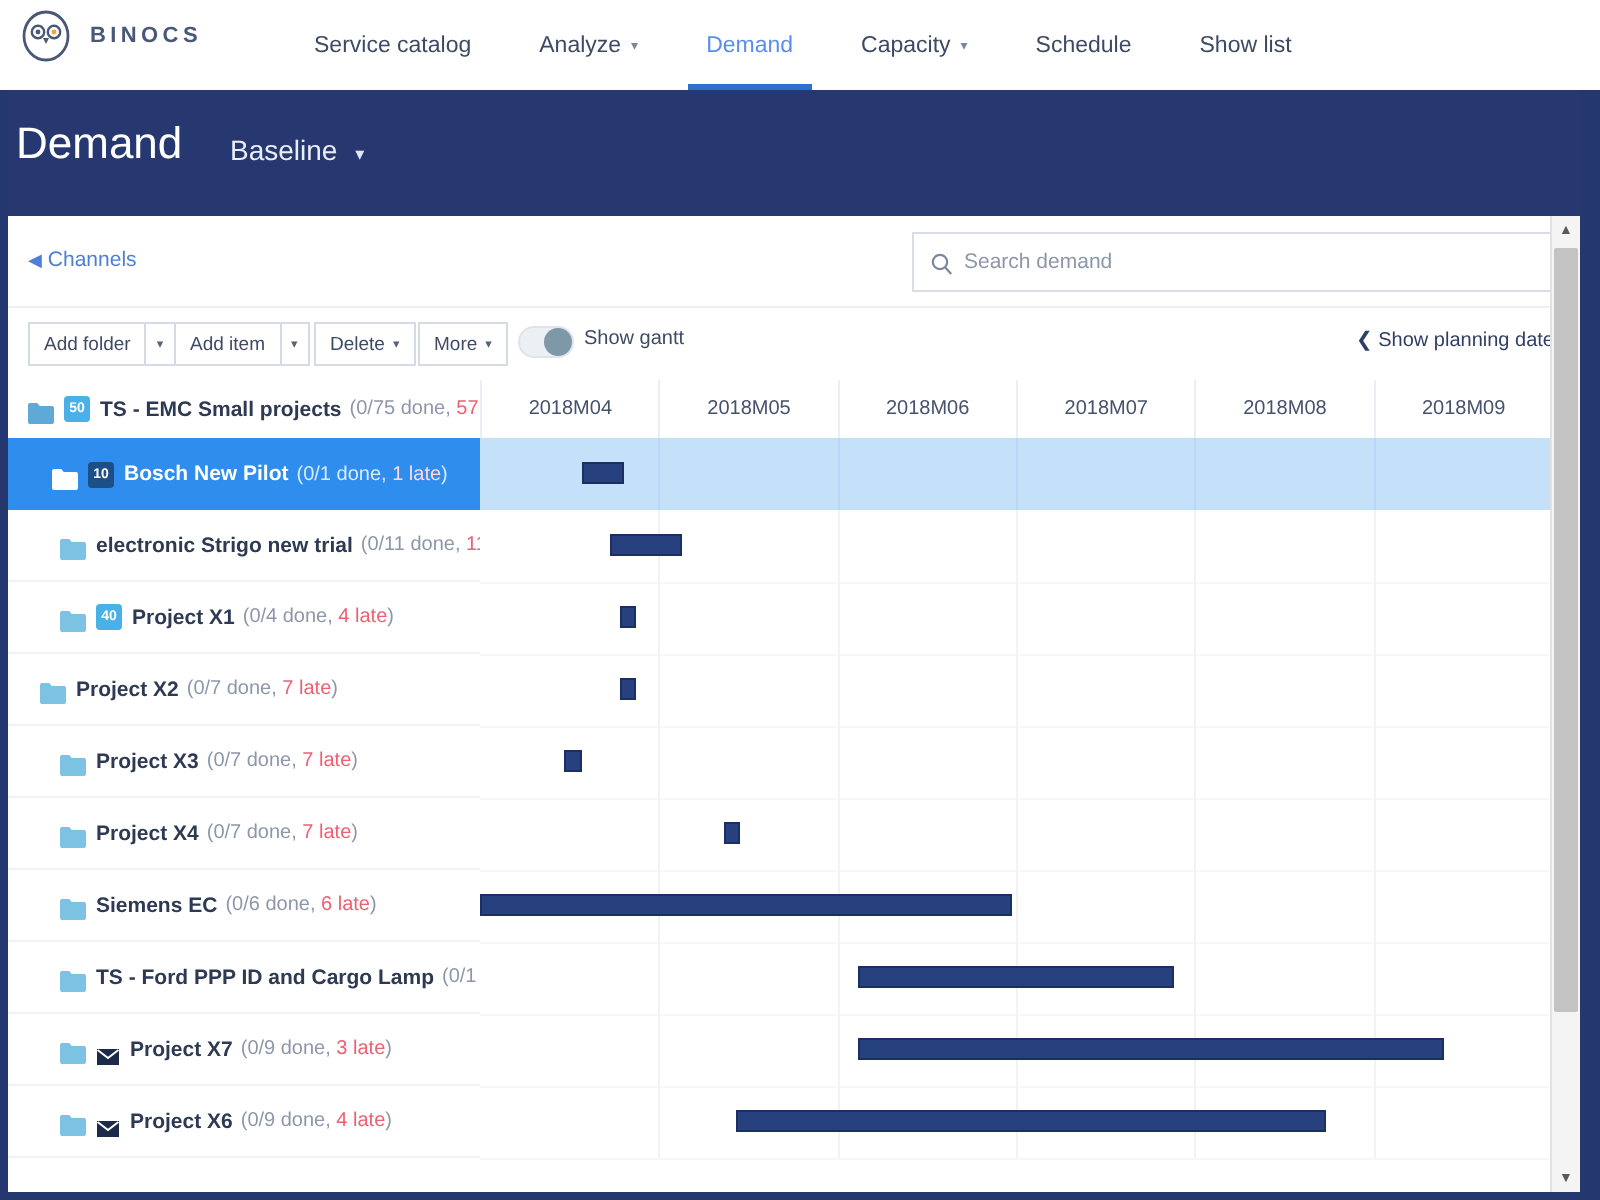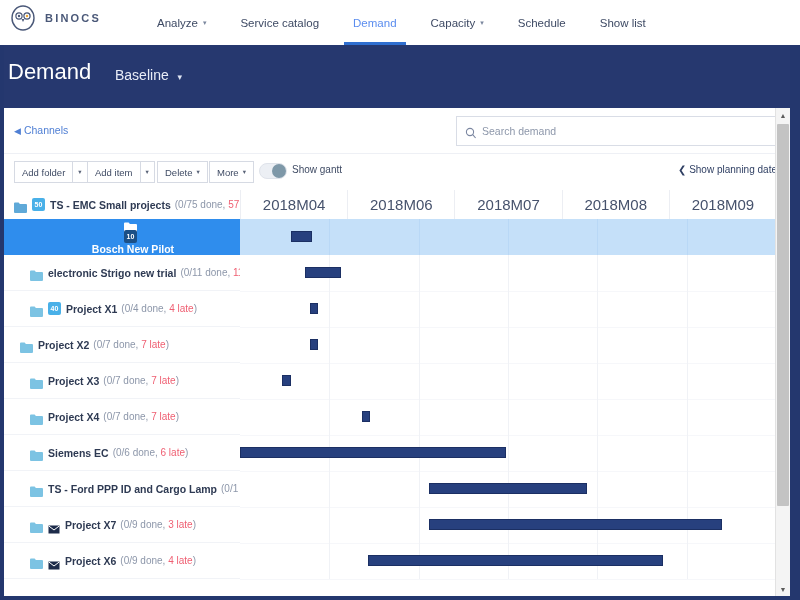--- a/index.html
+++ b/index.html
@@ -54,21 +54,21 @@
   .knob{position:absolute;right:0px;top:0px;width:14px;height:14px;border-radius:50%;background:#7e98a8;}
   .togglelbl{position:absolute;top:10px;font-size:10px;color:#3f4b64;white-space:nowrap;}
   .planning{position:absolute;right:8px;top:10px;font-size:10px;color:#2f3f63;cursor:pointer;white-space:nowrap;}
 
   
   .grid{position:absolute;left:0;top:82px;width:716px;height:406px;}
   .ghead{position:absolute;left:0;top:0;width:786px;height:29px;border-bottom:1px solid #e6e9f0;background:#fff;}
   .rootrow{position:absolute;left:0;top:0;width:236px;height:29px;display:flex;align-items:center;padding-left:10px;
            box-sizing:border-box;white-space:nowrap;overflow:hidden;}
   .months{position:absolute;left:236px;top:0;width:536px;height:29px;display:flex;}
-  .mcell{flex:1;display:flex;align-items:center;justify-content:center;font-size:15px;color:#46526c;
+  .mcell{flex:1;display:flex;align-items:center;justify-content:center;font-size:10px;color:#46526c;
          border-left:1px solid #eceef3;box-sizing:border-box;}
 
   .rows{position:absolute;left:0;top:29px;width:786px;height:377px;}
   .row{position:absolute;left:0;width:786px;height:36px;}
   .rowlabel{position:absolute;left:0;top:0;width:236px;height:36px;display:flex;align-items:center;
             box-sizing:border-box;white-space:nowrap;overflow:hidden;border-bottom:1px solid #f1f3f7;}
   .lanes{position:absolute;left:236px;top:0;width:536px;height:36px;border-bottom:1px solid #f6f7fa;}
   .lane{position:absolute;top:0;bottom:0;width:1px;background:#f0f2f6;}
   .row.sel .rowlabel{background:#2f8ded;border-bottom:0;}
   .row.sel .lanes{background:#c5e0f9;border-bottom:0;}
@@ -115,25 +115,25 @@
           <circle cx="17" cy="11" r="3.1" fill="none" stroke="#4a5878" stroke-width="1.2"></circle>
           <circle cx="9" cy="11" r="1.2" fill="#4a5878"></circle>
           <circle cx="17" cy="11" r="1.2" fill="#f0a830"></circle>
           <path d="M11.5 14 L13 17 L14.5 14 Z" fill="#4a5878"></path>
         </svg>
       </span>
       <span class="brandname">BINOCS</span>
     </div>
     <div class="navitems">
       <div class="navitem">
+        <span>Service catalog</span>
+      </div>
+      <div class="navitem">
         <span>Analyze</span>
         <span class="caret">▾</span>
-      </div>
-      <div class="navitem">
-        <span>Service catalog</span>
       </div>
       <div class="navitem active">
         <span>Demand</span>
       </div>
       <div class="navitem">
         <span>Capacity</span>
         <span class="caret">▾</span>
       </div>
       <div class="navitem">
         <span>Schedule</span>
@@ -212,30 +212,31 @@
             <svg width="13" height="11" viewBox="0 0 13 11">
               <path d="M0 1.5 A1 1 0 0 1 1 0.5 H4.6 L5.9 2 H12 A1 1 0 0 1 13 3 V10 A1 1 0 0 1 12 11 H1 A1 1 0 0 1 0 10 Z" fill="#5fa9d8"></path>
             </svg>
           </span>
           <span class="badge root">50</span>
           <span class="rname">TS - EMC Small projects</span>
           <span class="rmeta"><span>(0/75 done, </span><span class="rlate">57 late</span></span>
         </div>
         <div class="months">
           <div class="mcell">2018M04</div>
+          <div class="mcell">2018M05</div>
           <div class="mcell">2018M06</div>
           <div class="mcell">2018M07</div>
           <div class="mcell">2018M08</div>
           <div class="mcell">2018M09</div>
         </div>
       </div>
 
       <div class="rows" id="rows">
           <div class="row sel" style="top: 0px;">
-            <div class="rowlabel" style="padding-left: 22px; flex-direction: column;">
+            <div class="rowlabel" style="padding-left: 22px;">
               <span class="folder"><svg width="13" height="11" viewBox="0 0 13 11">
                   <path d="M0 1.5 A1 1 0 0 1 1 0.5 H4.6 L5.9 2 H12 A1 1 0 0 1 13 3 V10 A1 1 0 0 1 12 11 H1 A1 1 0 0 1 0 10 Z" fill="#ffffff"></path>
                 </svg></span>
               <span class="badge white">10</span>
               <span class="rname">Bosch New Pilot</span>
               <span class="rmeta"><span>(0/1 done, </span><span class="rlate">1 late</span><span>)</span></span>
             </div>
             <div class="lanes">
               <div class="lane" style="left: 89px;"></div>
               <div class="lane" style="left: 179px;"></div>

